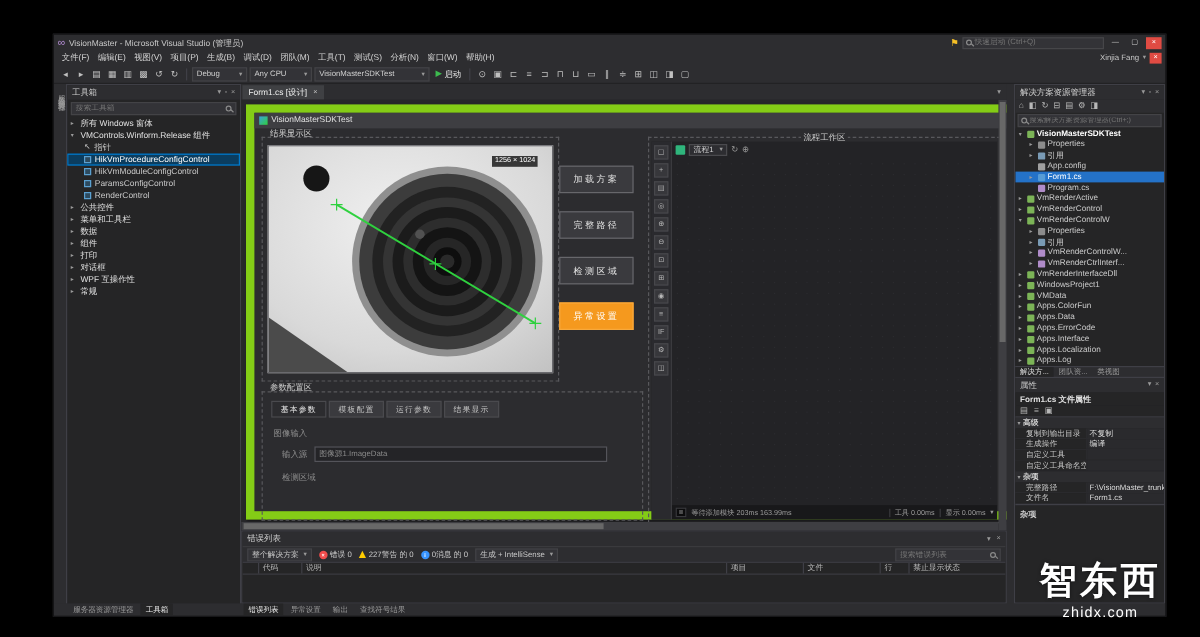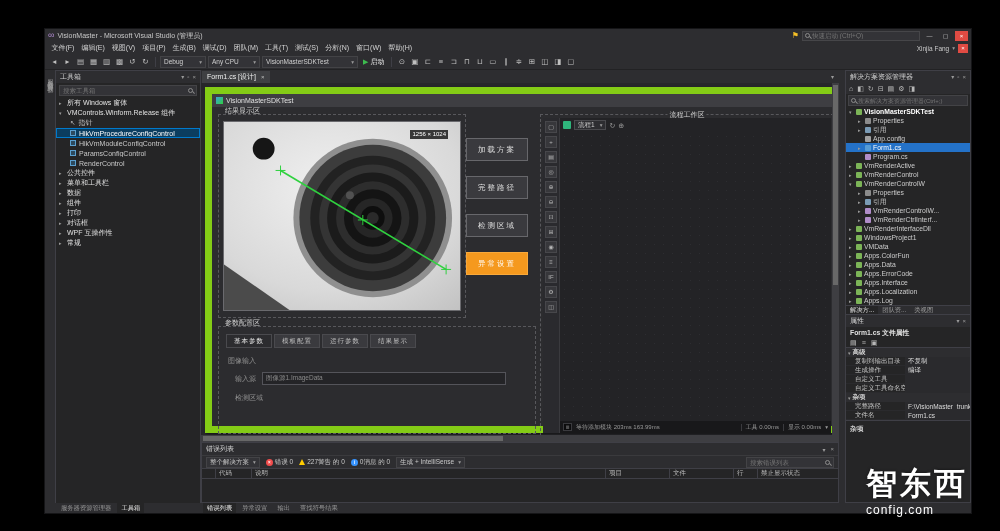--- a/index.html
+++ b/index.html
@@ -142,21 +142,21 @@
 .pval{flex:1;display:flex;align-items:center;padding-left:2px;color:#dcdcdc;background:#2a2a2d;white-space:nowrap;overflow:hidden}
 .props-desc{flex:1;background:#252526;border-top:1px solid #3f3f46;padding:3px 4px;font-size:6.8px}
 .desc-title{font-weight:bold;color:#d0d0d0}
 
 .bottom-row{position:absolute;left:0;right:0;bottom:0;height:10px;background:#2d2d30;font-size:6.3px;color:#9a9a9a}
 .bt-left{position:absolute;left:12px;top:0;height:100%;display:flex;gap:2px;align-items:center}
 .bt-center{position:absolute;left:158px;top:0;height:100%;display:flex;gap:2px;align-items:center}
 .btab{padding:0 4px;height:100%;display:flex;align-items:center;white-space:nowrap}
 .btab.active{color:#e8e8e8;background:#252526}
 
-.watermark{position:absolute;right:32px;bottom:14px;color:#fff;text-align:left;z-index:99}
+.watermark{position:absolute;right:32px;bottom:14px;color:#fff;text-align:center;z-index:99}
 .wm-logo{font-size:31px;font-weight:bold;letter-spacing:3px;line-height:1.15;text-shadow:0 0 3px rgba(0,0,0,.6)}
 .wm-url{font-size:12px;letter-spacing:1px;margin-top:1px}
 </style>
 </head>
 <body>
 
 <div class="stage">
 <div class="win">
 
   <div class="titlebar">
@@ -689,15 +689,15 @@
           <span class="btab">异常设置</span>
           <span class="btab">输出</span>
           <span class="btab">查找符号结果</span>
         </div>
   </div>
 
 </div>
 
 <div class="watermark">
   <div class="wm-logo">智东西</div>
-  <div class="wm-url">config.com</div>
+  <div class="wm-url">zhidx.com</div>
 </div>
 </div>
 
 </body></html>

